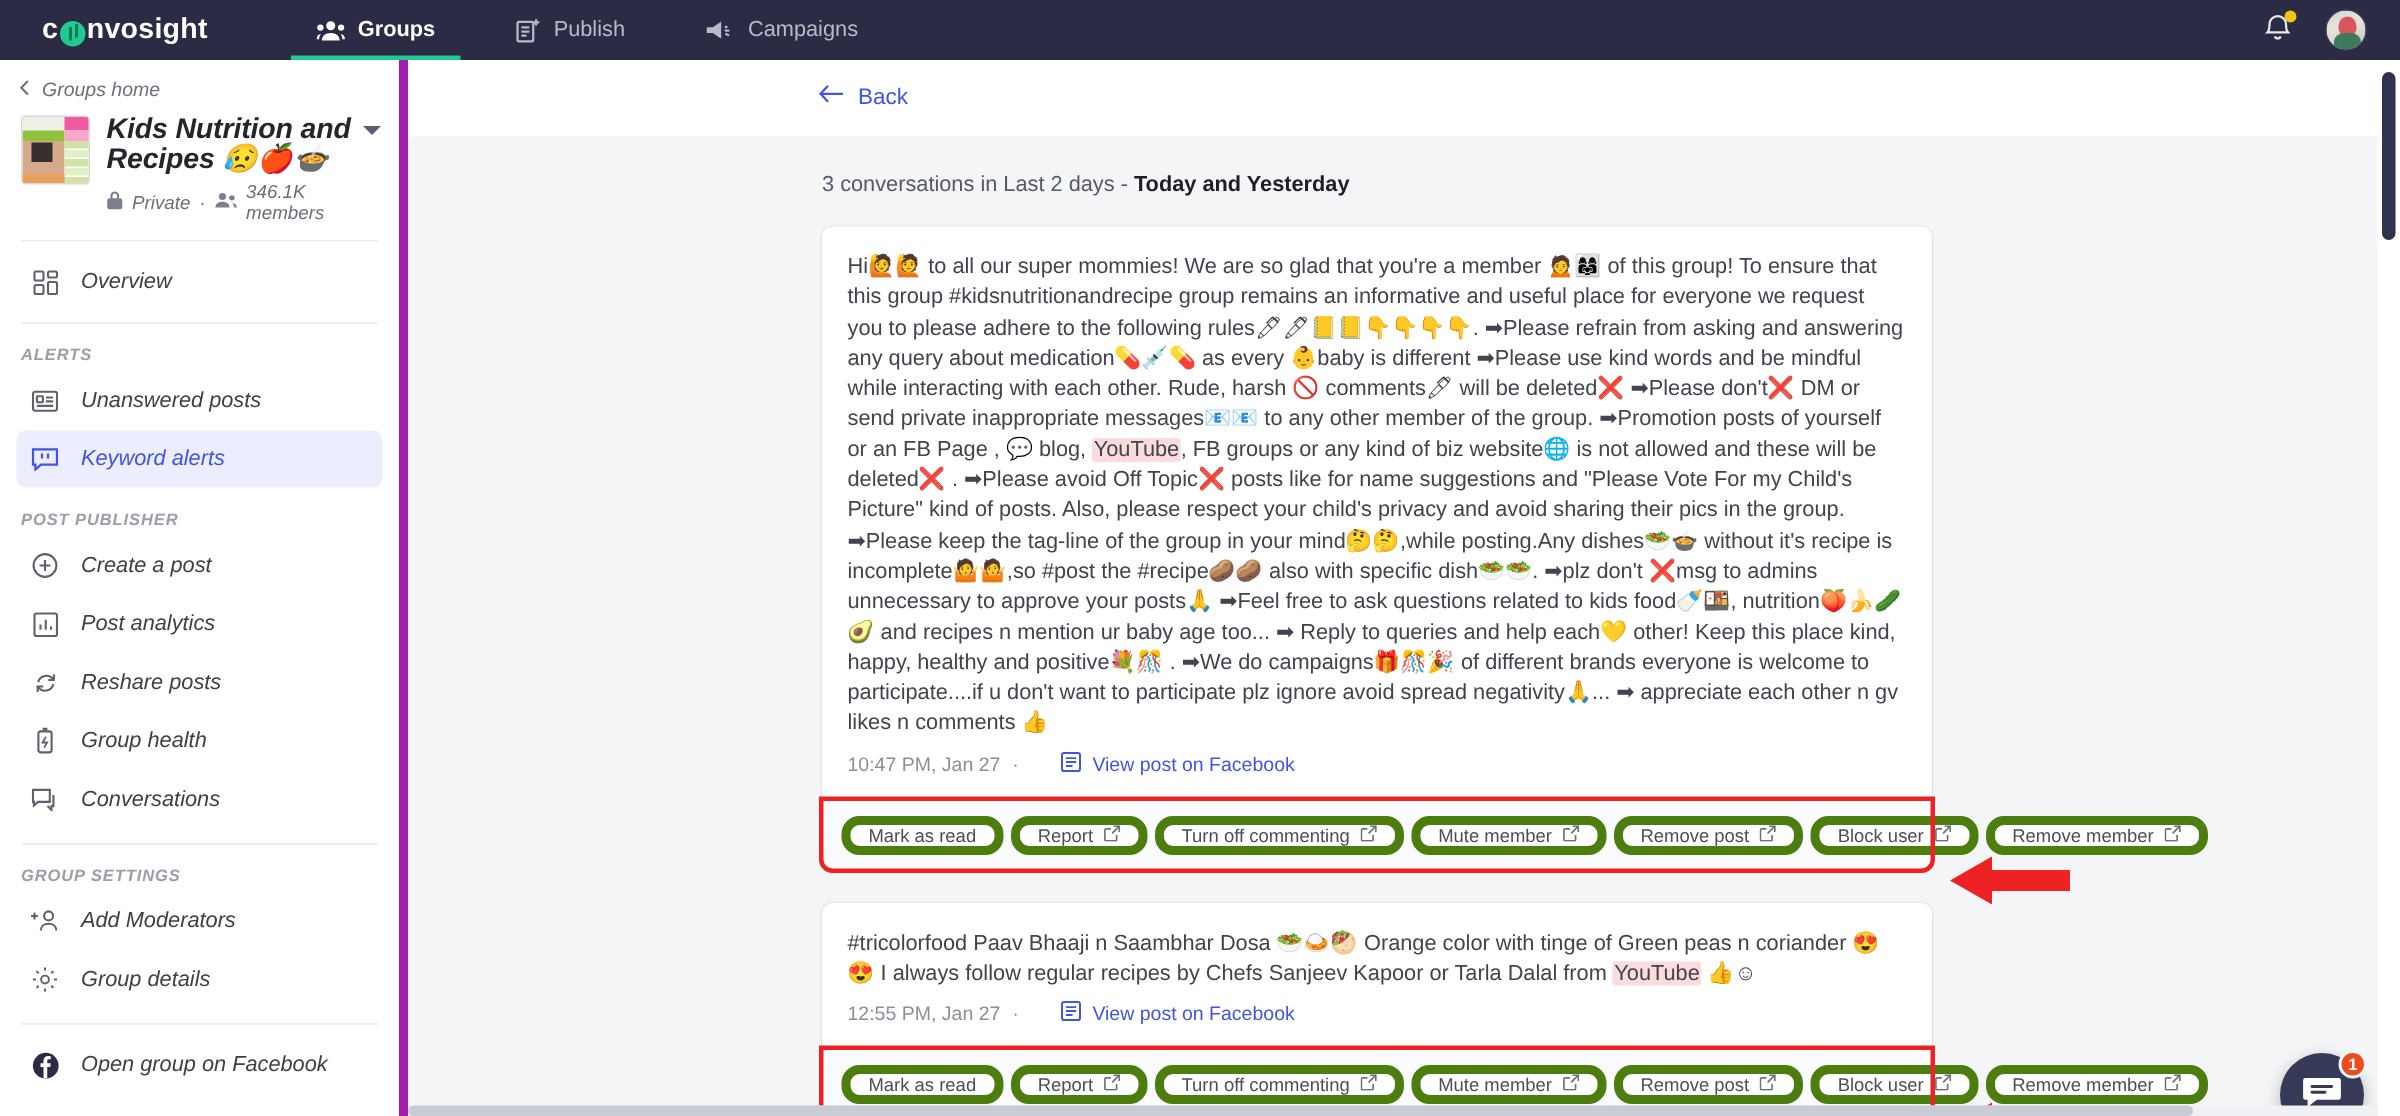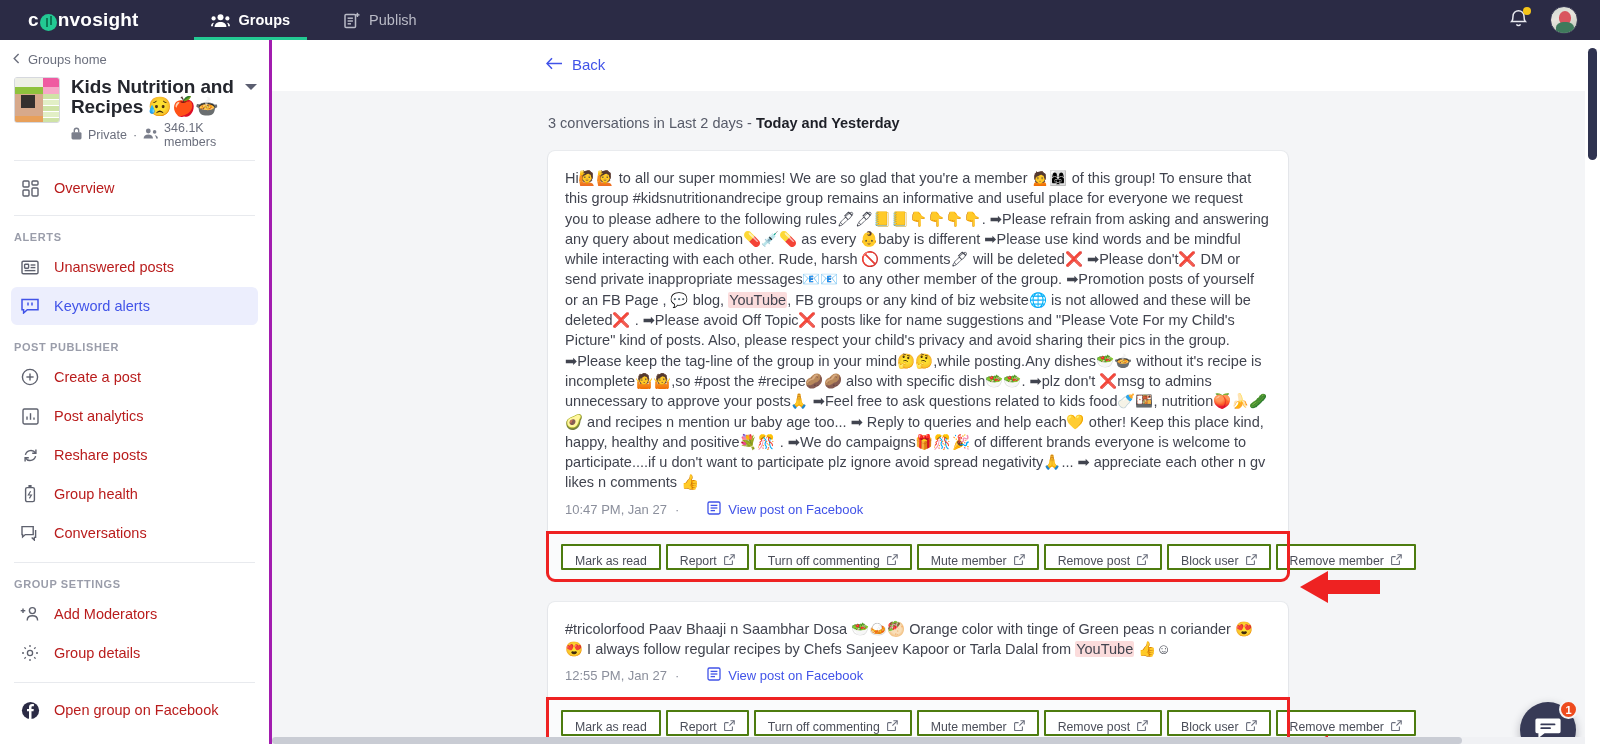--- a/index.html
+++ b/index.html
@@ -56,21 +56,21 @@
     background:#d9555f; border-radius: 50% 50% 40% 40%;
   }
   .avatar::after {
     content:""; position:absolute; left:5px; top:15px; width:18px; height:14px;
     background:#3f7a5c; border-radius: 40% 40% 0 0;
   }
 
   
   .sidebar {
     position: absolute; top: 40px; left: 0; width: 272px; height: 704px;
-    background: #ffffff; border-right: 3px solid #a21caf; overflow: hidden;
+    background: #ffffff; border-right: 6px solid #a21caf; overflow: hidden; font-style: italic;
   }
   .groups-home {
     display: flex; align-items: center; gap: 8px;
     padding: 12px 0 8px 13px; font-size: 13px; color: #6b6f7d; cursor: pointer;
   }
   .grp-head { display: flex; padding: 2px 12px 0 14px; gap: 11px; }
   .grp-thumb {
     width: 46px; height: 46px; flex: 0 0 46px; border-radius: 3px; overflow: hidden;
     border: 1px solid #d6d8de; position: relative; background: #ffffff;
   }
@@ -91,21 +91,21 @@
     font-size: 12.5px; color: #6b6f7d;
   }
   .hr { height: 1px; background: #e8eaee; margin: 11px 14px 0 14px; }
   .side-section {
     font-size: 11px; font-weight: bold; letter-spacing: .6px; color: #9a9daa;
     padding: 15px 0 4px 14px;
   }
   .side-item {
     display: flex; align-items: center; gap: 14px; height: 38px;
     margin: 1px 11px; padding-left: 9px; border-radius: 6px;
-    font-size: 14.5px; color: #b91c1c; cursor: pointer;
+    font-size: 14.5px; color: #404040; cursor: pointer;
   }
   .side-item .ic { width: 20px; display: flex; justify-content: center; color: #5e616e; }
   .side-item.active { background: #eceefd; color: #4153e8; font-weight: normal; }
   .side-item.active .ic { color: #4153e8; }
   .side-item.fb .ic { color: #2b2b45; }
 
   
   .main { position: absolute; top: 40px; left: 272px; width: 1328px; height: 736px; }
   .main-top { height: 51px; background: #ffffff; position: relative; }
   .back-link {
@@ -137,23 +137,23 @@
   }
   .fb-link { display: flex; align-items: center; gap: 7px; color: #4153e8; cursor: pointer; padding-left: 20px; }
 
   .actions-wrap {
     border-top: 1px solid #e9ebef; background: #fafbfc;
     border-radius: 0 0 7px 7px; padding: 10px 13px;
     display: flex; align-items: center; gap: 0;
     outline: 3px solid #ee2222; outline-offset: -1px;
   }
   .abtn {
-    display: flex; align-items: flex-end; gap: 7px; height: 26px;
-    padding: 0 12px; background: #ffffff; border: 2px solid #4d7c0f;
-    border-radius: 1px; font-size: 12.3px; color: #4b4e59; cursor: pointer;
+    display: flex; align-items: flex-start; gap: 7px; height: 26px;
+    padding: 0 12px; background: #ffffff; border: 6px solid #4d7c0f;
+    border-radius: 12px; font-size: 12.3px; color: #4b4e59; cursor: pointer;
     white-space: nowrap; margin-right: 5px;
   }
 
   
   .arrow { position: absolute; z-index: 20; }
   .arrow svg { display: block; }
 
   
   .chat-fab {
     position: absolute; right: 24px; bottom: 18px; width: 56px; height: 56px;
@@ -215,20 +215,31 @@
         <svg width="16" height="17" viewBox="0 0 16 17" fill="none" stroke="currentColor" stroke-width="1.5">
           <rect x="1" y="2.5" width="10.5" height="13" rx="1"></rect>
           <line x1="3.6" y1="6.2" x2="8.9" y2="6.2"></line>
             <line x1="3.6" y1="9" x2="8.9" y2="9"></line>
           <line x1="3.6" y1="11.8" x2="7" y2="11.8"></line>
           <line x1="13.4" y1="0.8" x2="13.4" y2="5"></line>
             <line x1="11.3" y1="2.9" x2="15.5" y2="2.9"></line>
         </svg>
       </span>
       <span>Publish</span>
+    </div>
+    <div class="navitem">
+      <span class="ic">
+        <svg width="19" height="15" viewBox="0 0 19 15" fill="currentColor">
+          <path d="M0 5.2h4.2L9.8 1.3v11.6L4.2 9H0z"></path>
+          <path d="M12.4 4.3a1 1 0 011.4 0l.1.1a1 1 0 01-1.4 1.4 1 1 0 01-.1-1.5z" opacity=".95"></path>
+          <rect x="12" y="6.6" width="3.4" height="1.5" rx=".7"></rect>
+          <rect x="12.3" y="9.3" width="3" height="1.5" rx=".7" transform="rotate(22 13.8 10)"></rect>
+        </svg>
+      </span>
+      <span>Campaigns</span>
     </div>
   </div>
 
   <div class="nav-right">
     <div class="bell-wrap">
       <span>
         <svg width="19" height="20" viewBox="0 0 19 20" fill="none" stroke="#e8e9ef" stroke-width="1.5">
           <path d="M4 8.2a5.5 5.5 0 0111 0c0 4 1.3 5.3 1.3 5.3H2.7S4 12.2 4 8.2z"></path>
           <path d="M7.6 16.2a2 2 0 003.8 0"></path>
         </svg>

